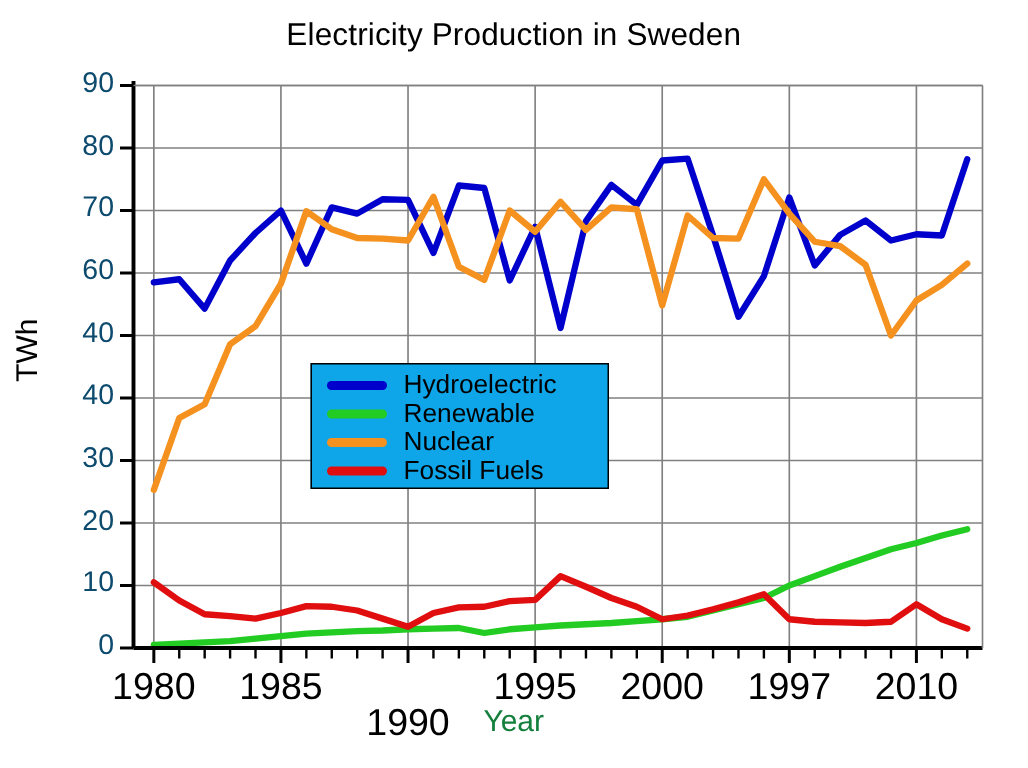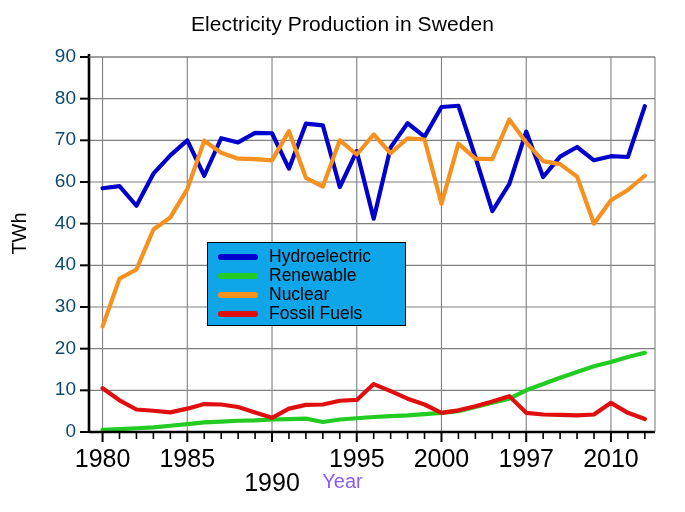--- a/index.html
+++ b/index.html
@@ -42,21 +42,21 @@
     transform: rotate(-90deg);
     transform-origin: 50% 50%;
   }
   .xlabel {
     position: absolute;
     left: 0;
     top: 470px;
     width: 685px;
     text-align: center;
     font-size: 20px;
-    color: #8b5cf6;
+    color: #15803d;
   }
   .ytick-label {
     position: absolute;
     width: 48px;
     text-align: right;
     font-size: 19px;
     color: #0c4a6e;
   }
   .xtick-label {
     position: absolute;

